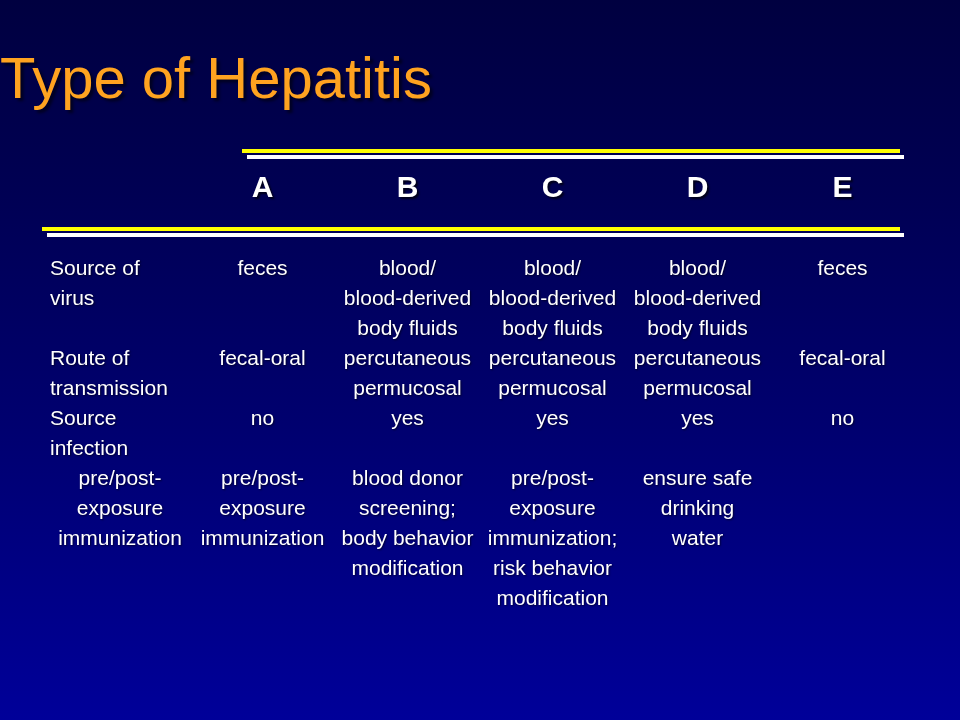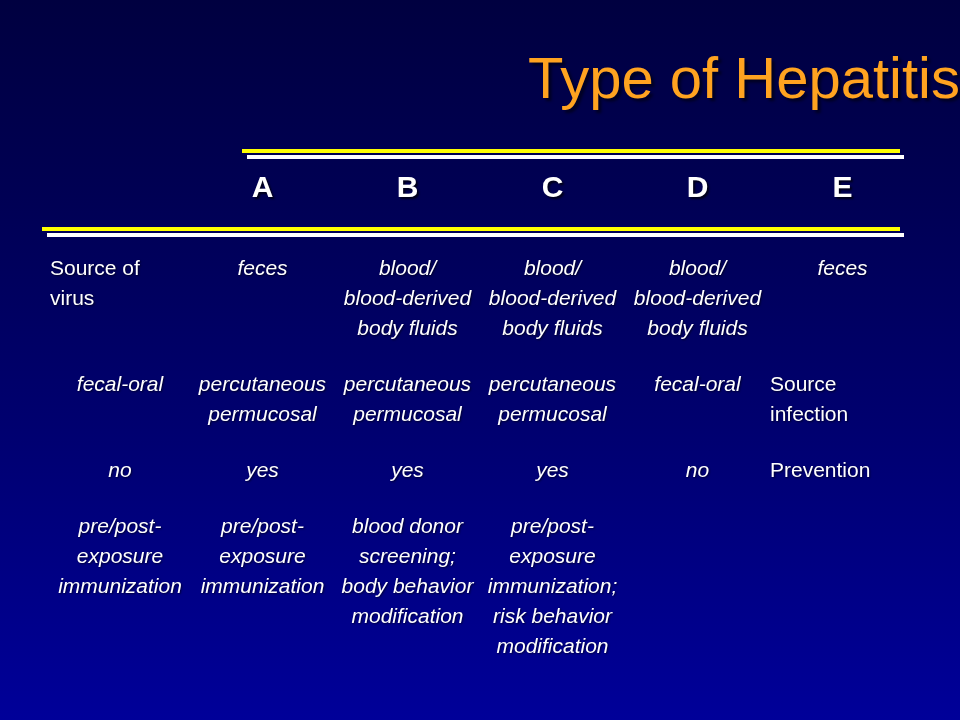--- a/index.html
+++ b/index.html
@@ -18,21 +18,21 @@
     height: 720px;
     background: linear-gradient(180deg, #000040 0%, #000052 25%, #000070 60%, #000099 100%);
     overflow: hidden;
   }
   .title {
     position: absolute;
     top: 44px;
     left: 0;
     width: 100%;
     margin: 0;
-    text-align: right;
+    text-align: left;
     font-size: 58px;
     font-weight: normal;
     letter-spacing: 0px;
     color: #FFA320;
     text-shadow: 3px 3px 3px rgba(0,0,0,0.55);
   }
   .rule {
     position: absolute;
     height: 4px;
   }
@@ -54,30 +54,29 @@
   .header-row {
     top: 170px;
     font-size: 30px;
     font-weight: bold;
     text-shadow: 2px 2px 2px rgba(0,0,0,0.7);
   }
   .header-row .hcell { text-align: center; }
 
   .table-body {
     top: 253px;
-    row-gap: 26px;
     font-size: 21px;
     line-height: 30px;
     text-shadow: 1px 1px 2px rgba(0,0,0,0.6);
   }
   .cell {
     white-space: pre-line;
   }
   .cell.label { text-align: left; padding-right: 6px; }
-  .cell.data  { text-align: center; font-style: italic; }
+  .cell.data  { text-align: center; }
 </style>
 </head>
 <body>
 
 <div class="slide">
 
   <h1 class="title">Type of Hepatitis</h1>
 
   <div class="rule yellow rule1y"></div>
   <div class="rule white rule1w"></div>
@@ -103,49 +102,53 @@
 blood-derived
 body fluids</div>
     <div class="cell data">blood/
 blood-derived
 body fluids</div>
     <div class="cell data">blood/
 blood-derived
 body fluids</div>
     <div class="cell data">feces</div>
 
+    <div class="cell label">Route of
+transmission</div>
     <div class="cell data">fecal-oral</div>
     <div class="cell data">percutaneous
 permucosal</div>
     <div class="cell data">percutaneous
 permucosal</div>
     <div class="cell data">percutaneous
 permucosal</div>
     <div class="cell data">fecal-oral</div>
 
     <div class="cell label">Source
 infection</div>
     <div class="cell data">no</div>
     <div class="cell data">yes</div>
     <div class="cell data">yes</div>
     <div class="cell data">yes</div>
     <div class="cell data">no</div>
 
-    <div class="cell label">Prevention</div>
     <div class="cell data">pre/post-
 exposure
 immunization</div>
     <div class="cell data">pre/post-
 exposure
 immunization</div>
     <div class="cell data">blood donor
 screening;
 body behavior
 modification</div>
     <div class="cell data">pre/post-
 exposure
 immunization;
 risk behavior
 modification</div>
+    <div class="cell data">ensure safe
+drinking
+water</div>
 
   </div>
 
 </div>
 
 </body></html>

